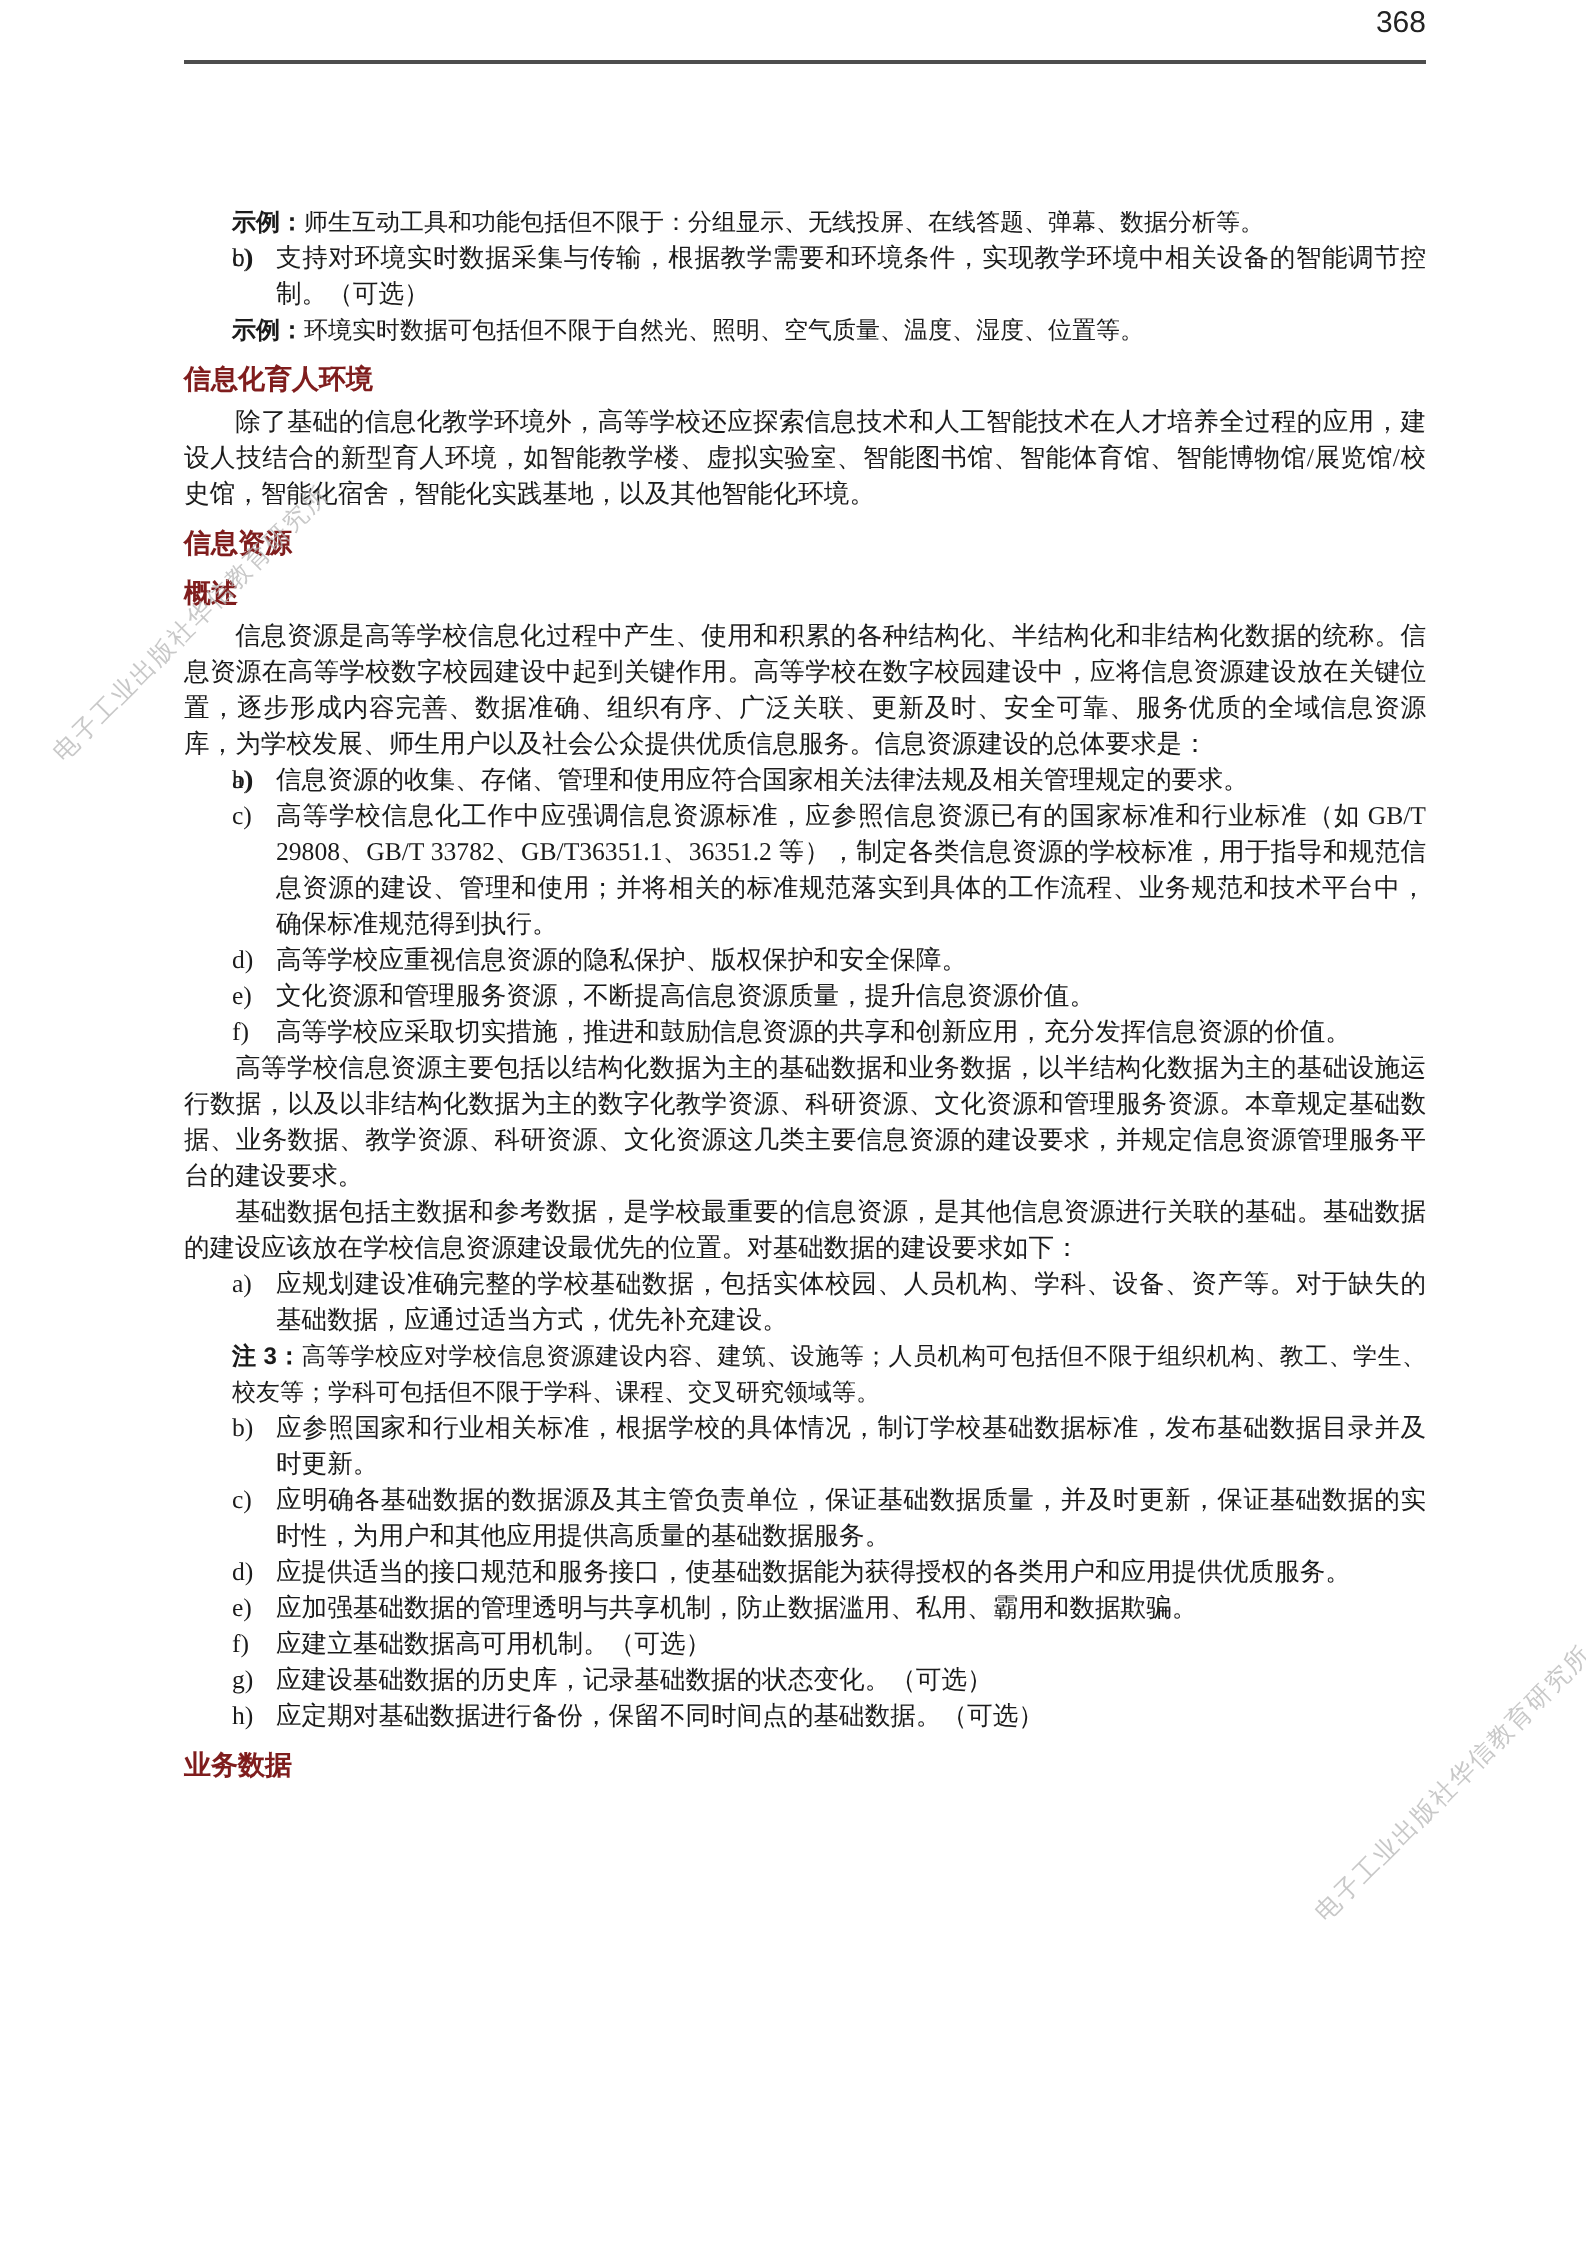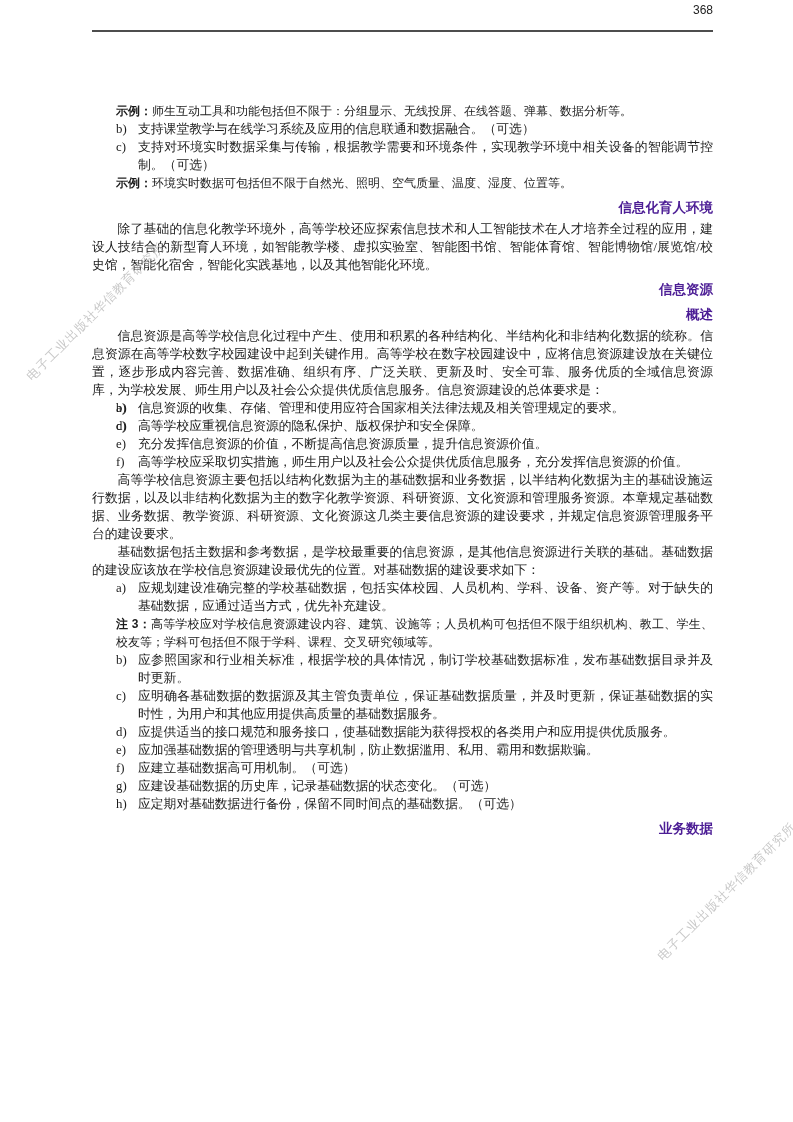--- a/index.html
+++ b/index.html
@@ -11,21 +11,21 @@
     background: #ffffff;
     overflow: hidden;
     font-family: "Liberation Serif", "DejaVu Serif", serif;
     color: #1b1b1b;
   }
   
   .page-number {
     position: absolute;
     top: 3px;
     right: 80px;
-    font-size: 12px;
+    font-size: 15px;
     font-family: "Liberation Sans", "DejaVu Sans", sans-serif;
     color: #222;
   }
   .header-rule {
     position: absolute;
     top: 30px;
     left: 92px;
     width: 621px;
     height: 2px;
     background: #4d4d4d;
@@ -39,22 +39,22 @@
     font-size: 12.8px;
     line-height: 18px;
     text-align: justify;
   }
   .doc-body h2, .doc-body h3 {
     margin: 7px 0 3px 0;
     font-family: "Liberation Sans", "DejaVu Sans", sans-serif;
     font-size: 13.5px;
     font-weight: bold;
     line-height: 18px;
-    color: #4c1d95;
-    text-align: right;
+    color: #7f1d1d;
+    text-align: left;
   }
   .para {
     margin: 0;
     text-indent: 2em;
   }
   .li {
     position: relative;
     margin: 0;
     padding-left: 46px;
   }
@@ -89,34 +89,34 @@
 </style>
 </head>
 <body>
 
 <div class="page">
   <span class="page-number">368</span>
   <div class="header-rule"></div>
 
   <div class="doc-body" id="doc-body">
       <div class="note"><span class="prefix">示例：</span><span>师生互动工具和功能包括但不限于：分组显示、无线投屏、在线答题、弹幕、数据分析等。</span></div>
-      <div class="li"><span class="marker">b)</span><span>支持课堂教学与在线学习系统及应用的信息联通和数据融合。（可选）</span></div>
+      <div class="li"><span class="marker">b)</span></div>
       <div class="li"><span class="marker">c)</span><span>支持对环境实时数据采集与传输，根据教学需要和环境条件，实现教学环境中相关设备的智能调节控制。（可选）</span></div>
       <div class="note"><span class="prefix">示例：</span><span>环境实时数据可包括但不限于自然光、照明、空气质量、温度、湿度、位置等。</span></div>
       <h2>信息化育人环境</h2>
       <p class="para">除了基础的信息化教学环境外，高等学校还应探索信息技术和人工智能技术在人才培养全过程的应用，建设人技结合的新型育人环境，如智能教学楼、虚拟实验室、智能图书馆、智能体育馆、智能博物馆/展览馆/校史馆，智能化宿舍，智能化实践基地，以及其他智能化环境。</p>
       <h2>信息资源</h2>
       <h3>概述</h3>
       <p class="para">信息资源是高等学校信息化过程中产生、使用和积累的各种结构化、半结构化和非结构化数据的统称。信息资源在高等学校数字校园建设中起到关键作用。高等学校在数字校园建设中，应将信息资源建设放在关键位置，逐步形成内容完善、数据准确、组织有序、广泛关联、更新及时、安全可靠、服务优质的全域信息资源库，为学校发展、师生用户以及社会公众提供优质信息服务。信息资源建设的总体要求是：</p>
       <div class="li"><span class="marker">a)</span></div>
       <div class="li"><span class="marker">b)</span><span>信息资源的收集、存储、管理和使用应符合国家相关法律法规及相关管理规定的要求。</span></div>
-      <div class="li"><span class="marker">c)</span></div>
+      <div class="li"><span class="marker">c)</span><span>高等学校信息化工作中应强调信息资源标准，应参照信息资源已有的国家标准和行业标准（如 GB/T 29808、GB/T 33782、GB/T36351.1、36351.2 等），制定各类信息资源的学校标准，用于指导和规范信息资源的建设、管理和使用；并将相关的标准规范落实到具体的工作流程、业务规范和技术平台中，确保标准规范得到执行。</span></div>
       <div class="li"><span class="marker">d)</span><span>高等学校应重视信息资源的隐私保护、版权保护和安全保障。</span></div>
-      <div class="li"><span class="marker">e)</span><span>充分发挥信息资源的价值，不断提高信息资源质量，提升信息资源价值。</span></div>
-      <div class="li"><span class="marker">f)</span><span>高等学校应采取切实措施，师生用户以及社会公众提供优质信息服务，充分发挥信息资源的价值。</span></div>
+      <div class="li"><span class="marker">e)</span><span>文化资源和管理服务资源，不断提高信息资源质量，提升信息资源价值。</span></div>
+      <div class="li"><span class="marker">f)</span><span>高等学校应采取切实措施，推进和鼓励信息资源的共享和创新应用，充分发挥信息资源的价值。</span></div>
       <p class="para">高等学校信息资源主要包括以结构化数据为主的基础数据和业务数据，以半结构化数据为主的基础设施运行数据，以及以非结构化数据为主的数字化教学资源、科研资源、文化资源和管理服务资源。本章规定基础数据、业务数据、教学资源、科研资源、文化资源这几类主要信息资源的建设要求，并规定信息资源管理服务平台的建设要求。</p>
       <p class="para">基础数据包括主数据和参考数据，是学校最重要的信息资源，是其他信息资源进行关联的基础。基础数据的建设应该放在学校信息资源建设最优先的位置。对基础数据的建设要求如下：</p>
       <div class="li"><span class="marker">a)</span><span>应规划建设准确完整的学校基础数据，包括实体校园、人员机构、学科、设备、资产等。对于缺失的基础数据，应通过适当方式，优先补充建设。</span></div>
       <div class="note"><span class="prefix">注 3：</span><span>高等学校应对学校信息资源建设内容、建筑、设施等；人员机构可包括但不限于组织机构、教工、学生、校友等；学科可包括但不限于学科、课程、交叉研究领域等。</span></div>
       <div class="li"><span class="marker">b)</span><span>应参照国家和行业相关标准，根据学校的具体情况，制订学校基础数据标准，发布基础数据目录并及时更新。</span></div>
       <div class="li"><span class="marker">c)</span><span>应明确各基础数据的数据源及其主管负责单位，保证基础数据质量，并及时更新，保证基础数据的实时性，为用户和其他应用提供高质量的基础数据服务。</span></div>
       <div class="li"><span class="marker">d)</span><span>应提供适当的接口规范和服务接口，使基础数据能为获得授权的各类用户和应用提供优质服务。</span></div>
       <div class="li"><span class="marker">e)</span><span>应加强基础数据的管理透明与共享机制，防止数据滥用、私用、霸用和数据欺骗。</span></div>
       <div class="li"><span class="marker">f)</span><span>应建立基础数据高可用机制。（可选）</span></div>
       <div class="li"><span class="marker">g)</span><span>应建设基础数据的历史库，记录基础数据的状态变化。（可选）</span></div>

